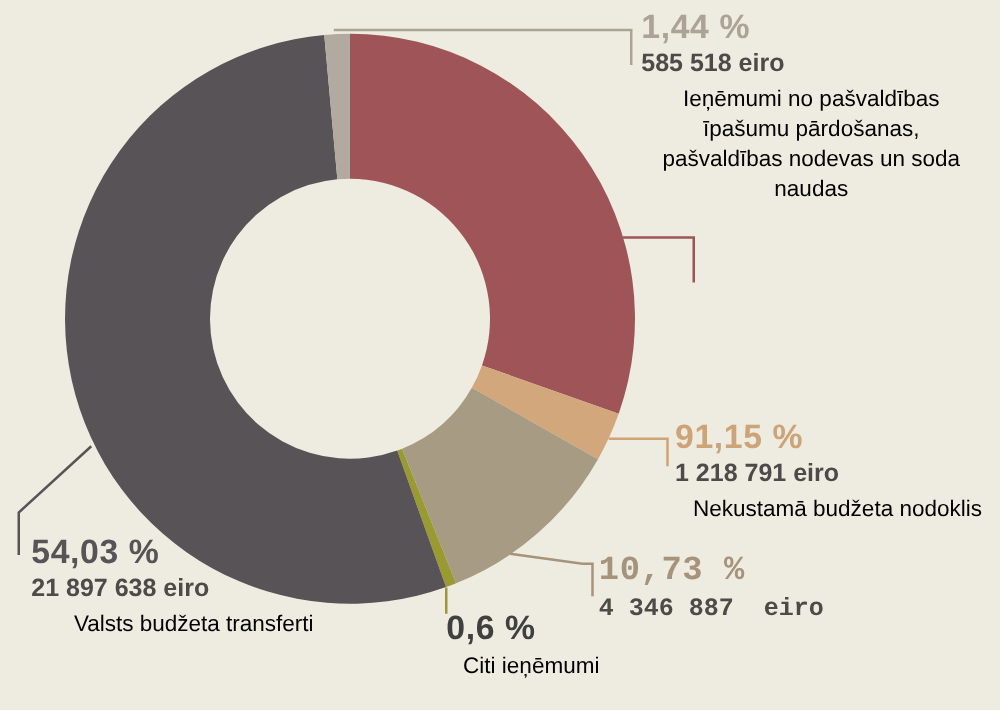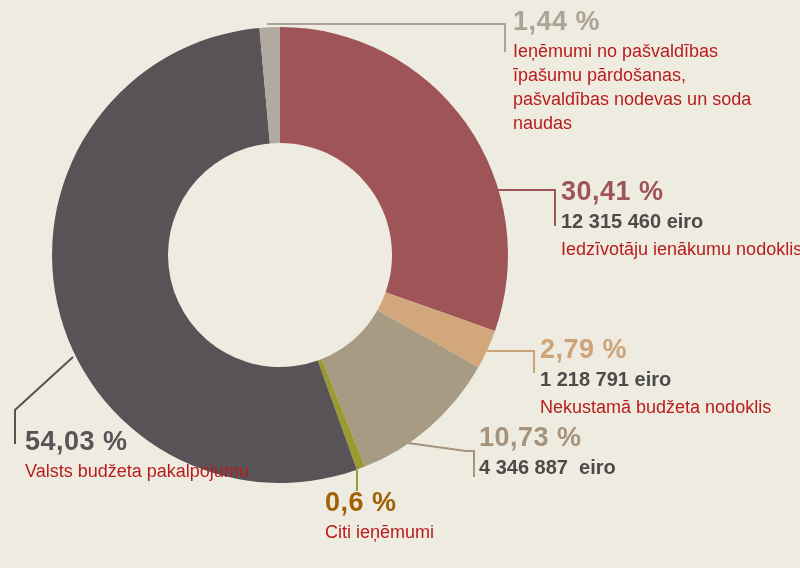--- a/index.html
+++ b/index.html
@@ -8,26 +8,26 @@
     background:#EEECE1;
     font-family:"Liberation Sans", sans-serif;
     position:relative;
     overflow:hidden;
   }
   .stage { position:absolute; left:0; top:0; width:800px; height:424px; }
   svg.chart { position:absolute; left:0; top:0; }
   .label { position:absolute; }
   .pct   { font-size:27px; font-weight:bold; line-height:30px; letter-spacing:0.5px; }
   .value { font-size:20px; font-weight:bold; line-height:25px; color:#4C4B4A; margin-top:3px; white-space:pre-wrap; }
-  .desc  { font-size:18px; line-height:24px; color:#b91c1c; margin-top:3px; }
+  .desc  { font-size:18px; line-height:24px; color:#000000; margin-top:3px;text-align:center; }
   .nowrap { white-space:nowrap; }
   .l-144  { left:513px; top:6px;   width:272px; }
   .l-3041 { left:561px; top:176px; width:239px; }
   .l-279  { left:540px; top:334px; width:260px; }
-  .l-1073 { left:479px; top:422px; width:215px; }
+  .l-1073 { left:479px; top:442px; width:215px;font-family:Liberation Mono, monospace; }
   .l-06   { left:325px; top:487px; width:200px; }
   .l-5403 { left:25px;  top:426px; width:260px; }
 </style>
 </head>
 <body>
 
 <div class="stage">
 
   <svg class="chart" width="800" height="568" viewBox="0 0 800 568">
       <path d="M 280.00 27.00 A 228 228 0 0 1 494.95 331.02 L 385.59 292.34 A 112 112 0 0 0 280.00 143.00 Z" fill="#9F5558"></path>
@@ -39,43 +39,40 @@
       <polyline points="267,24 505,24 505,52" fill="none" stroke="#ACA396" stroke-width="2"></polyline>
       <polyline points="498,190 555,190 555,226" fill="none" stroke="#9F5558" stroke-width="2"></polyline>
       <polyline points="487,351 534,351 534,373" fill="none" stroke="#CDA378" stroke-width="2"></polyline>
       <polyline points="408,443 466,451 474,451 474,477" fill="none" stroke="#A5937B" stroke-width="2"></polyline>
       <polyline points="357,470 357,491" fill="none" stroke="#9A9A33" stroke-width="2"></polyline>
       <polyline points="73,357 15,410 15,444" fill="none" stroke="#575356" stroke-width="2"></polyline>
     </svg>
 
   <div class="label l-144">
     <div class="pct" style="color: rgb(172, 163, 150);">1,44 %</div>
+    <div class="value">585 518 eiro</div>
     <div class="desc">Ieņēmumi no pašvaldības īpašumu pārdošanas, pašvaldības nodevas un soda naudas</div>
   </div>
 
-  <div class="label l-3041">
-    <div class="pct" style="color: rgb(159, 85, 88);">30,41 %</div>
-    <div class="value">12 315 460 eiro</div>
-    <div class="desc nowrap">Iedzīvotāju ienākumu nodoklis</div>
-  </div>
 
   <div class="label l-279">
-    <div class="pct" style="color: rgb(205, 163, 120);">2,79 %</div>
+    <div class="pct" style="color: rgb(205, 163, 120);">91,15 %</div>
     <div class="value">1 218 791 eiro</div>
     <div class="desc nowrap">Nekustamā budžeta nodoklis</div>
   </div>
 
   <div class="label l-1073">
     <div class="pct" style="color: rgb(165, 147, 123);">10,73 %</div>
     <div class="value">4 346 887  eiro</div>
   </div>
 
   <div class="label l-06">
-    <div class="pct" style="color: #a16207;">0,6 %</div>
+    <div class="pct" style="color: #404040; margin-left: 32px;">0,6 %</div>
     <div class="desc nowrap">Citi ieņēmumi</div>
   </div>
 
   <div class="label l-5403">
     <div class="pct" style="color: rgb(87, 83, 86);">54,03 %</div>
-    <div class="desc nowrap">Valsts budžeta pakalpojumu</div>
+    <div class="value">21 897 638 eiro</div>
+    <div class="desc nowrap">Valsts budžeta transferti</div>
   </div>
 
 </div>
 
 </body></html>

